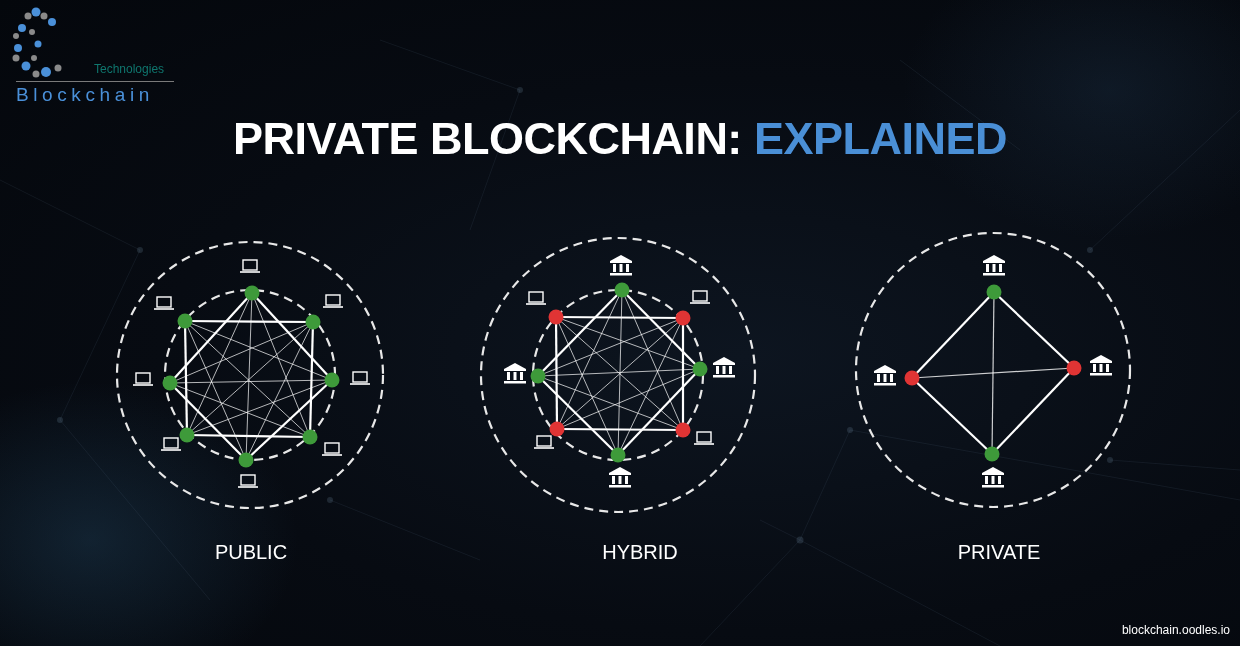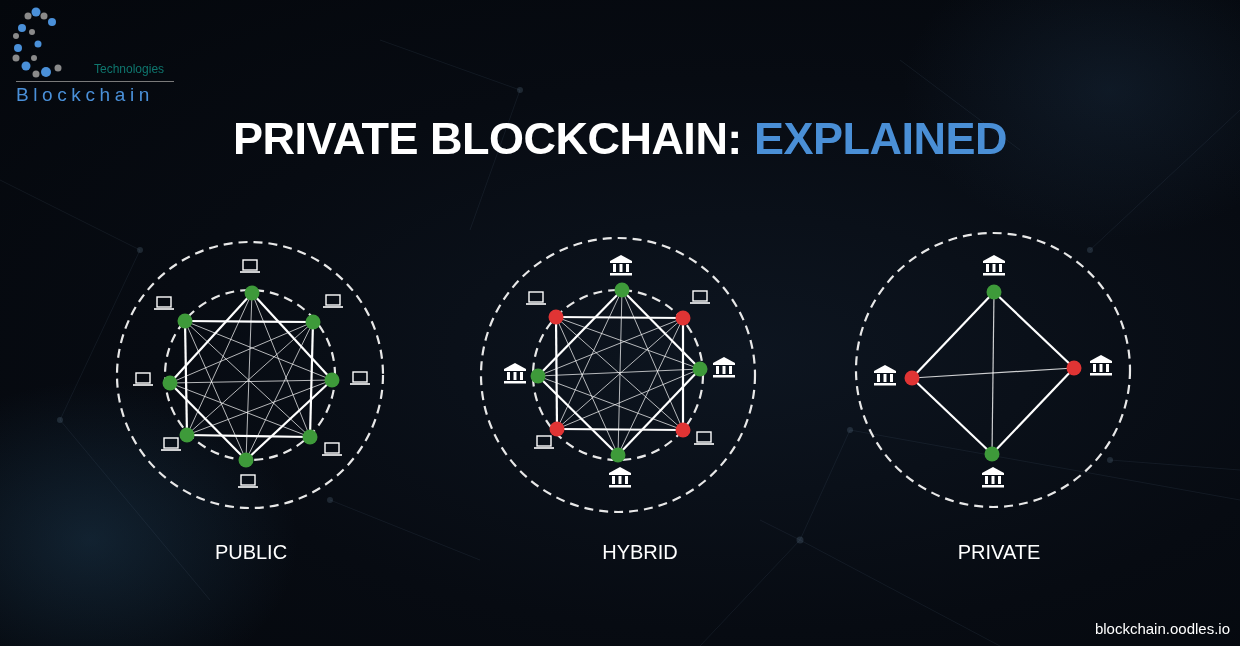--- a/index.html
+++ b/index.html
@@ -36,21 +36,21 @@
     font-size: 45px; letter-spacing: -0.5px; white-space: nowrap;
   }
   .title .t-main { color: #ffffff; font-weight: bold; }
   .title .t-accent { color: #4a8fd6; font-weight: bold; }
   svg.diagrams { position: absolute; left: 0; top: 0; }
   .label {
     position: absolute; top: 541px; color: #ffffff; font-size: 20px;
     transform: translateX(-50%); white-space: nowrap;
   }
   .footer-url {
-    position: absolute; right: 10px; bottom: 9px; color: #ffffff; font-size: 15px;
+    position: absolute; right: 10px; bottom: 9px; color: #ffffff; font-size: 12px;
   }
 </style>
 </head>
 <body>
 
 <div class="bg-glow-left"></div>
 <div class="bg-glow-right"></div>
 <svg class="bg-net" width="1240" height="646">
   <g stroke="rgba(120,150,180,0.10)" stroke-width="1" fill="none">
     <line x1="0" y1="180" x2="140" y2="250"></line>

